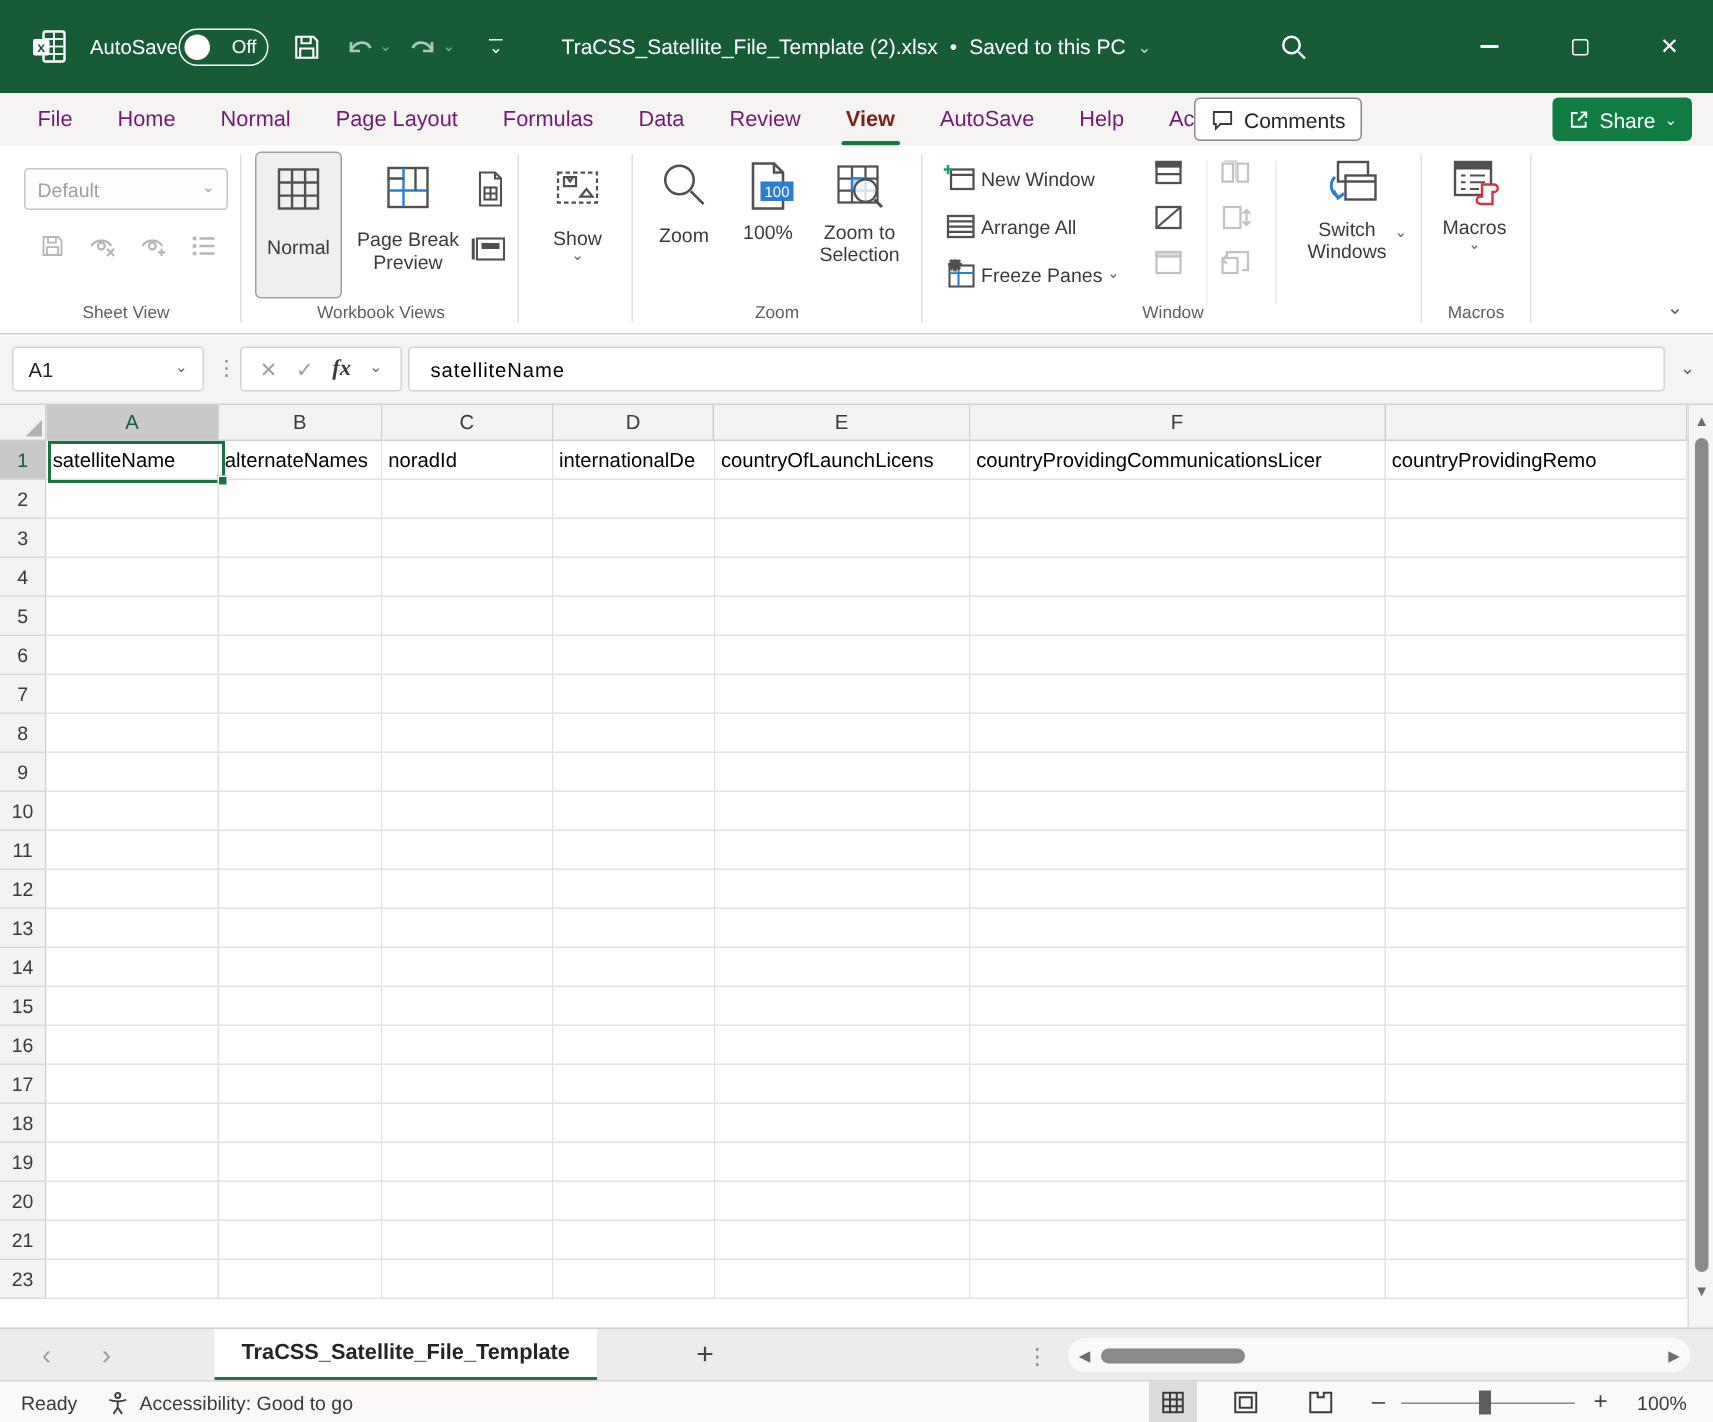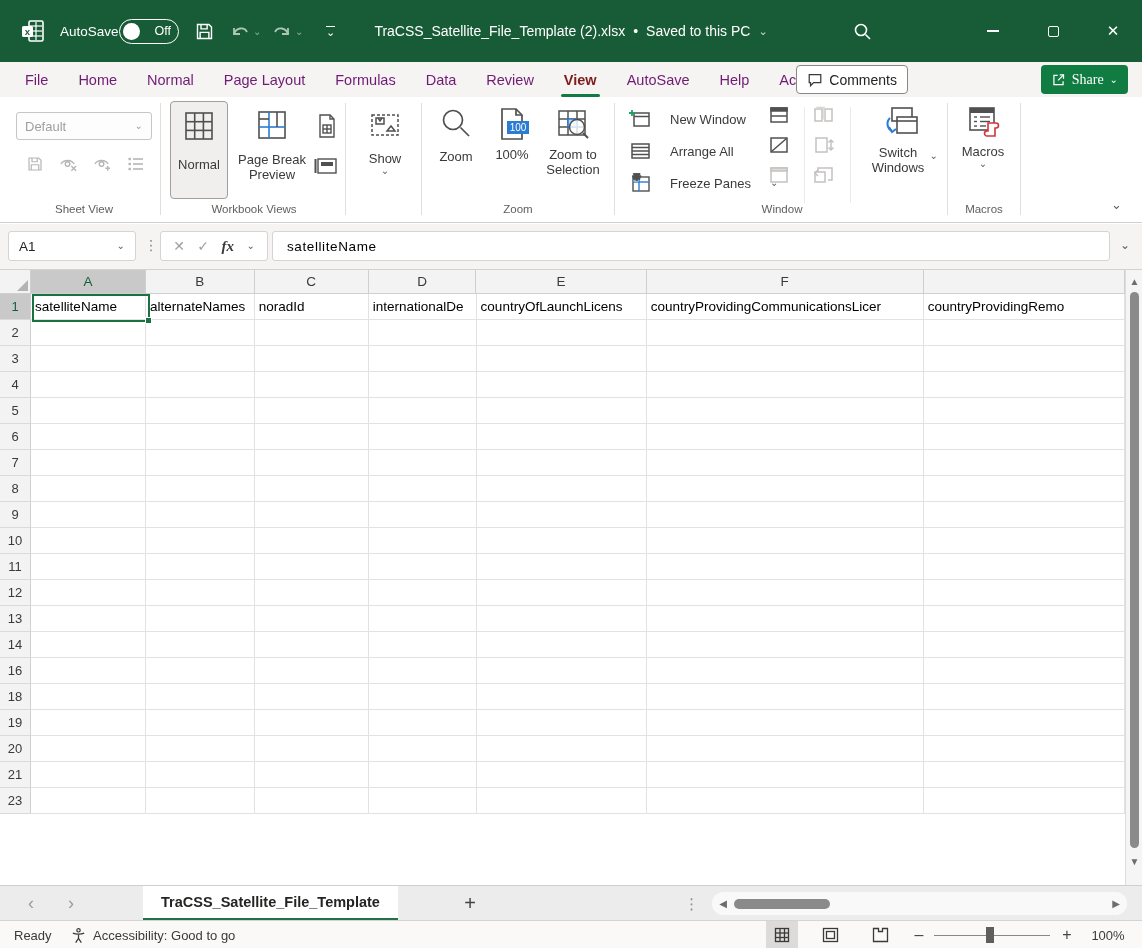--- a/index.html
+++ b/index.html
@@ -29,42 +29,42 @@
   #win-min { left:970px; } #win-max { left:1030px; } #win-close { left:1090px; }
   #win-max .boxglyph { width:11px; height:11px; border:1.4px solid #fff; border-radius:2px; }
   #win-min .bar { width:12px; height:1.5px; background:#fff; }
 
   
   #tabrow { left:0; top:62px; width:1142px; height:35px; background:#f5f4f2; display:flex; align-items:center; }
   .tab { font-size:14.5px; color:#701a75; padding:0 15px; height:35px; display:flex; align-items:center; position:relative; white-space:nowrap; }
   .tab.active { color:#7f1d1d; font-weight:700; }
   .tab.active::after { content:""; position:absolute; left:12px; right:12px; bottom:0; height:3px; background:#107c41; border-radius:2px; }
   #comments-btn { position:absolute; right:234px; top:3px; height:29px; border:1px solid #8a8886; border-radius:4px; background:#fff; display:flex; align-items:center; padding:0 10px; font-size:14px; color:#252423; gap:6px; }
-  #share-btn { position:absolute; right:14px; top:3px; height:29px; border-radius:4px; background:#107c41; display:flex; align-items:center; padding:0 10px; font-size:14px; color:#fff; gap:6px;font-family:Liberation Serif, serif; }
+  #share-btn { position:absolute; right:14px; top:3px; height:29px; border-radius:4px; background:#107c41; display:flex; align-items:center; padding:0 10px; font-size:14px; color:#fff; gap:6px; }
   #share-btn .chev { font-size:10px; }
 
   
   #ribbon { left:0; top:97px; width:1142px; height:126px; background:#fff; border-bottom:1px solid #d1cfcd; }
   .gsep { position:absolute; top:6px; width:1px; height:112px; background:#e1dfdd; }
   .gsep-lite { position:absolute; top:10px; width:1px; height:96px; background:#ecebe9; }
   .group-label { position:absolute; top:106px; font-size:11.5px; color:#605e5c; text-align:center; }
   .big-btn { position:absolute; top:4px; display:flex; flex-direction:column; align-items:center; text-align:center; }
   .big-btn .lbl { font-size:13px; color:#3b3a39; line-height:15px; margin-top:4px; }
   .chev-sm { font-size:10px; color:#605e5c; line-height:10px; }
   #sv-dropdown { position:absolute; left:16px; top:15px; width:136px; height:28px; border:1px solid #c8c6c4; border-radius:3px; background:#fdfdfd; display:flex; align-items:center; justify-content:space-between; padding:0 8px; font-size:13px; color:#a19f9d; }
   #sv-icons { position:absolute; left:26px; top:58px; display:flex; gap:15px; }
   #normal-btn { left:170px; width:58px; height:98px; background:#f0efee; border:1px solid #a19f9d; border-radius:4px; justify-content:flex-start; padding-top:7px; }
   #pagebreak-btn { left:232px; width:80px;justify-content:center; }
   .small-stack { position:absolute; display:flex; flex-direction:column; gap:14px; }
   #wv-small { left:314px; top:16px; }
   #show-btn { left:352px; width:66px; }
   #zoom-btn { left:428px; width:56px; }
   #pct-btn { left:486px; width:52px; }
   #zoomsel-btn { left:538px; width:70px; }
-  .win-row { position:absolute; left:629px; display:flex; align-items:center; gap:19px; font-size:13px; color:#3b3a39; height:24px; white-space:nowrap; }
+  .win-row { position:absolute; left:629px; display:flex; align-items:center; gap:3px; font-size:13px; color:#3b3a39; height:24px; white-space:nowrap; }
   .icon-stack { position:absolute; display:flex; flex-direction:column; gap:10px; align-items:center; }
   #switch-btn { left:858px; width:80px; }
   #macros-btn { left:950px; width:66px; }
   #ribbon-collapse { position:absolute; right:20px; top:100px; font-size:13px; color:#605e5c; }
 
   
   #formulabar { left:0; top:224px; width:1142px; height:46px; background:#f5f4f3; border-bottom:1px solid #d4d2d0; }
   .fb-box { position:absolute; top:7px; height:30px; background:#fff; border:1px solid #d6d4d2; border-radius:3px; display:flex; align-items:center; }
   #name-box { left:8px; width:128px; justify-content:space-between; padding:0 10px; font-size:13.5px; color:#252423; }
   #fb-kebab { position:absolute; left:144px; top:13px; color:#8a8886; font-size:14px; }
@@ -619,21 +619,41 @@
         <div class="row-header">14</div>
         <div class="cell" style="width: 118px;"></div>
         <div class="cell" style="width: 112px;"></div>
         <div class="cell" style="width: 117px;"></div>
         <div class="cell" style="width: 111px;"></div>
         <div class="cell" style="width: 175px;"></div>
         <div class="cell" style="width: 285px;"></div>
         <div class="cell" style="width: 207px;"></div>
       </div>
       <div class="grid-row">
+        <div class="row-header">15</div>
+        <div class="cell" style="width: 118px;"></div>
+        <div class="cell" style="width: 112px;"></div>
+        <div class="cell" style="width: 117px;"></div>
+        <div class="cell" style="width: 111px;"></div>
+        <div class="cell" style="width: 175px;"></div>
+        <div class="cell" style="width: 285px;"></div>
+        <div class="cell" style="width: 207px;"></div>
+      </div>
+      <div class="grid-row">
         <div class="row-header">16</div>
+        <div class="cell" style="width: 118px;"></div>
+        <div class="cell" style="width: 112px;"></div>
+        <div class="cell" style="width: 117px;"></div>
+        <div class="cell" style="width: 111px;"></div>
+        <div class="cell" style="width: 175px;"></div>
+        <div class="cell" style="width: 285px;"></div>
+        <div class="cell" style="width: 207px;"></div>
+      </div>
+      <div class="grid-row">
+        <div class="row-header">17</div>
         <div class="cell" style="width: 118px;"></div>
         <div class="cell" style="width: 112px;"></div>
         <div class="cell" style="width: 117px;"></div>
         <div class="cell" style="width: 111px;"></div>
         <div class="cell" style="width: 175px;"></div>
         <div class="cell" style="width: 285px;"></div>
         <div class="cell" style="width: 207px;"></div>
       </div>
       <div class="grid-row">
         <div class="row-header">18</div>

